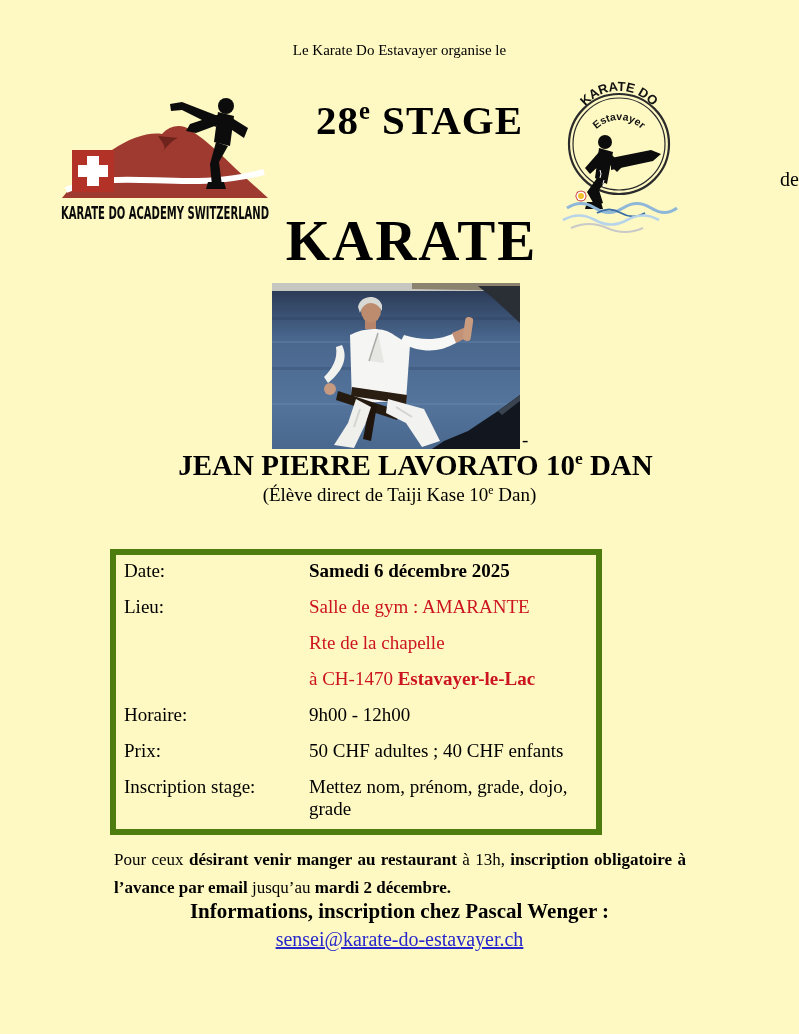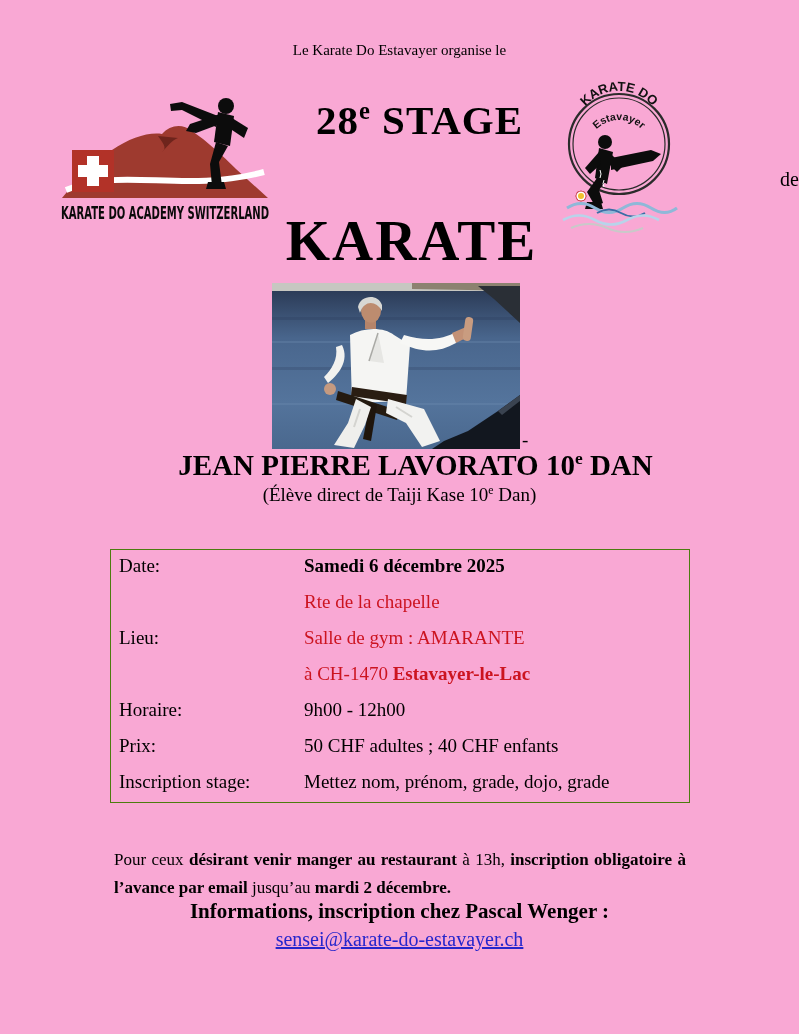--- a/index.html
+++ b/index.html
@@ -2,41 +2,41 @@
 <html style="--red: #CC1420; --link: #2626CC; --logo-red: #9E3A2F;"><head>
 <meta charset="utf-8">
 <style>
   :root{
     --red:#CC1420;
     --link:#2626CC;
     --logo-red:#9E3A2F;
   }
   html,body{margin:0;padding:0;background:#fff;}
   .page{
-    position:relative;width:799px;height:1034px;background:#f9a8d4;
+    position:relative;width:799px;height:1034px;background:#fef9c3;
     font-family:"Liberation Serif", serif;color:#000;overflow:hidden;
   }
   .abs{position:absolute;}
   .centered{left:0;width:799px;text-align:center;}
   .intro{top:42px;font-size:15px;}
   .title1{top:96px;font-size:41px;font-weight:bold;letter-spacing:1px;padding-left:20px;}
   .title1 sup{font-size:0.60em;vertical-align:super;line-height:0;}
   .connector{top:168px;font-size:20px;text-align:right;}
   .main-title{top:208px;font-size:57px;font-weight:bold;letter-spacing:2px;padding-left:12px;}
   .name-line{top:449px;font-size:29px;font-weight:bold;padding-left:16px;}
   .name-line sup{font-size:0.60em;vertical-align:super;line-height:0;}
   .sub-line{top:484px;font-size:19px;}
   .sub-line sup{font-size:0.62em;vertical-align:super;line-height:0;}
   .photo{left:272px;top:283px;width:248px;height:166px;}
   .stray-dash{left:522px;top:429px;font-size:19px;}
   .logo-left{left:42px;top:92px;width:214px;height:134px;margin-left:16px;}
   .logo-right{left:561px;top:80px;width:122px;height:154px;}
   table.details{
-    left:110px;top:549px;width:580px;position:absolute;
-    border-collapse:collapse;border:1px solid #4d7c0f;
+    left:110px;top:549px;width:492px;position:absolute;
+    border-collapse:collapse;border:6px solid #4d7c0f;
     font-size:19px;
   }
   table.details td{vertical-align:top;padding:5px 0 9px 0;height:22px;}
   table.details td.lbl{width:185px;padding-left:8px;}
   table.details td.val{padding-right:16px;}
   .red-text{color:var(--red);}
   .note{
     left:114px;top:829px;width:572px;position:absolute;
     font-size:17px;line-height:28px;text-align:justify;
   }
@@ -180,26 +180,26 @@
   <div class="abs centered name-line"><span>JEAN PIERRE LAVORATO 10</span><sup>e</sup><span> DAN</span></div>
   <div class="abs centered sub-line"><span>(Élève direct de Taiji Kase 10</span><sup>e</sup><span> Dan)</span></div>
 
   <table class="details">
     <tbody id="details-rows">
         <tr>
           <td class="lbl">Date:</td>
           <td class="val"><b>Samedi 6 décembre 2025</b></td>
         </tr>
         <tr>
+          <td class="lbl">Lieu:</td>
+          <td class="val red-text"><span>Salle de gym : AMARANTE</span></td>
+        </tr>
+        <tr>
           <td class="lbl"></td>
           <td class="val red-text"><span>Rte de la chapelle</span></td>
-        </tr>
-        <tr>
-          <td class="lbl">Lieu:</td>
-          <td class="val red-text"><span>Salle de gym : AMARANTE</span></td>
         </tr>
         <tr>
           <td class="lbl"></td>
           <td class="val red-text"><span>à CH-1470 </span><b>Estavayer-le-Lac</b></td>
         </tr>
         <tr>
           <td class="lbl">Horaire:</td>
           <td class="val"><span>9h00 - 12h00</span></td>
         </tr>
         <tr>

